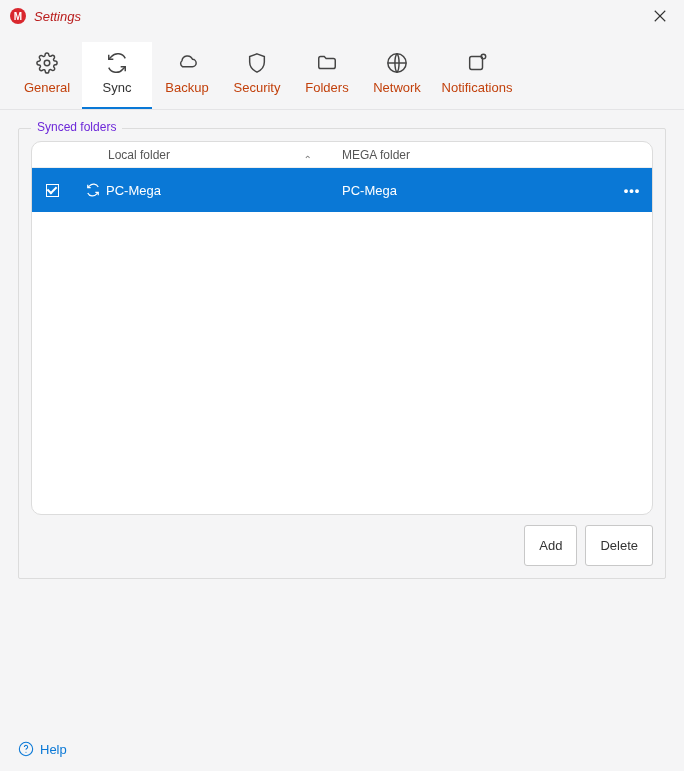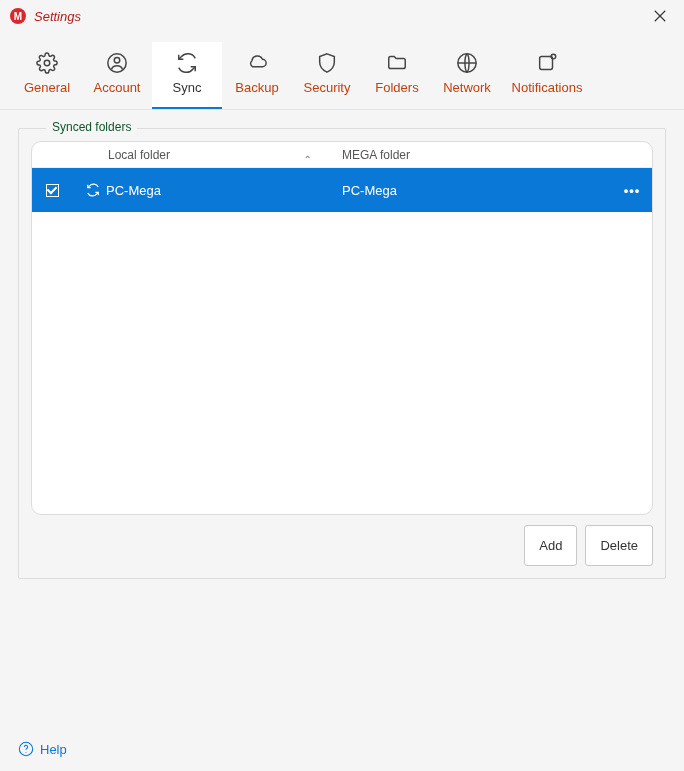--- a/index.html
+++ b/index.html
@@ -76,25 +76,25 @@
     .fieldset {
       border: 1px solid #dcdcdc;
       border-radius: 2px;
       padding: 12px;
       position: relative;
       background: #f5f5f6;
     }
     .fieldset-legend {
       position: absolute;
       top: -9px;
-      left: 27px;
+      left: 12px;
       background: #f5f5f6;
       padding: 0 6px;
       font-size: 12px;
-      color: #14532d;
+      color: #6d28d9;
     }
     .table-area {
       background: #fff;
       border: 1px solid #dcdcdc;
       border-radius: 10px;
       height: 374px;
       display: flex;
       flex-direction: column;
       overflow: hidden;
     }
@@ -208,28 +208,20 @@
   </div>
 </div>
 
 <div class="tabs">
   <div class="tab">
     <svg viewBox="0 0 24 24">
         <circle cx="12" cy="12" r="3"></circle>
         <path d="M19.4 15a1.65 1.65 0 0 0 .33 1.82l.06.06a2 2 0 1 1-2.83 2.83l-.06-.06a1.65 1.65 0 0 0-1.82-.33 1.65 1.65 0 0 0-1 1.51V21a2 2 0 0 1-4 0v-.09a1.65 1.65 0 0 0-1-1.51 1.65 1.65 0 0 0-1.82.33l-.06.06a2 2 0 1 1-2.83-2.83l.06-.06a1.65 1.65 0 0 0 .33-1.82 1.65 1.65 0 0 0-1.51-1H3a2 2 0 0 1 0-4h.09a1.65 1.65 0 0 0 1.51-1 1.65 1.65 0 0 0-.33-1.82l-.06-.06a2 2 0 1 1 2.83-2.83l.06.06a1.65 1.65 0 0 0 1.82.33h0a1.65 1.65 0 0 0 1-1.51V3a2 2 0 0 1 4 0v.09a1.65 1.65 0 0 0 1 1.51h0a1.65 1.65 0 0 0 1.82-.33l.06-.06a2 2 0 1 1 2.83 2.83l-.06.06a1.65 1.65 0 0 0-.33 1.82v0a1.65 1.65 0 0 0 1.51 1H21a2 2 0 0 1 0 4h-.09a1.65 1.65 0 0 0-1.51 1z"></path>
       </svg>
     <span>General</span>
-  </div>
-  <div class="tab">
-    <svg viewBox="0 0 24 24">
-        <circle cx="12" cy="12" r="10"></circle>
-        <circle cx="12" cy="9" r="3"></circle>
-        <path d="M6 19c1-3 4-4 6-4s5 1 6 4"></path>
-      </svg>
-    <span>Account</span>
   </div>
   <div class="tab active">
     <svg viewBox="0 0 24 24">
         <path d="M21 7a9 9 0 0 0-15-2L3 8"></path>
         <path d="M3 3v5h5"></path>
         <path d="M3 17a9 9 0 0 0 15 2l3-3"></path>
         <path d="M21 21v-5h-5"></path>
       </svg>
     <span>Sync</span>
   </div>

